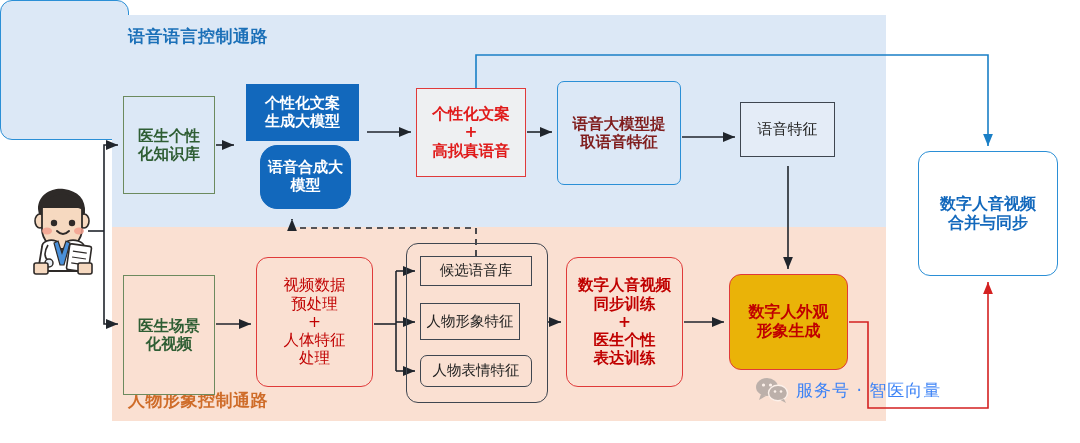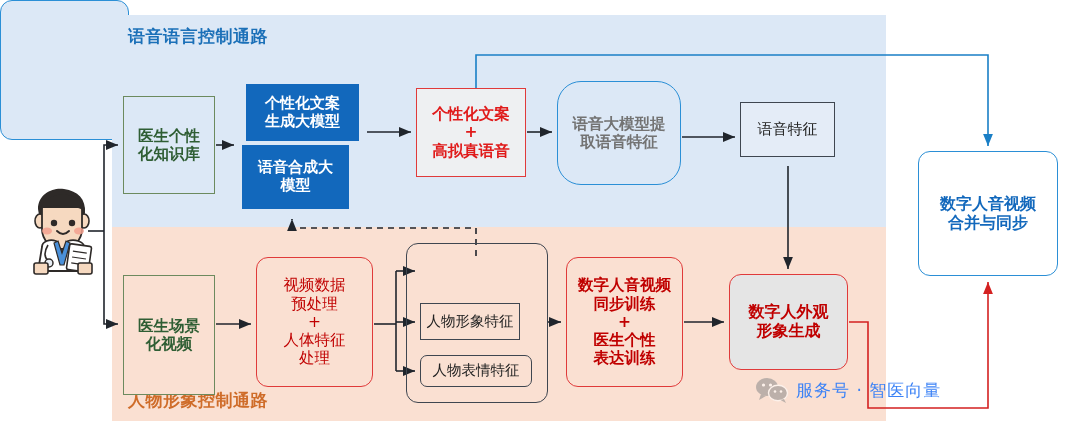--- a/index.html
+++ b/index.html
@@ -36,45 +36,45 @@
 
   
   #n-model-group{
     left:239px;top:77px;width:127px;height:138px;
     border:1.6px solid #2b8fd6;border-radius:12px;background:#dce8f6;
   }
   .n-blue-solid{
     background:#1268bc;color:#ffffff;font-weight:bold;font-size:15px;border:1px solid #1268bc;
   }
   #n-copy{left:246px;top:84px;width:113px;height:57px;}
-  #n-tts{left:242px;top:145px;width:107px;height:64px;}
+  #n-tts{left:260px;top:145px;width:91px;height:64px;border-radius:17px;}
 
   
   .n-red{
     border:1.5px solid #e03a3a;background:#f5f3f1;color:#e01b1b;
     font-weight:bold;font-size:15.5px;
   }
   #n-copy-voice{left:416px;top:88px;width:110px;height:89px;background:#eef0f2;}
   #n-pre{
     left:256px;top:257px;width:117px;height:130px;border-radius:12px;background:#fae0d2;
     border:1.5px solid #e03a3a;color:#c00000;font-weight:normal;font-size:15.5px;
   }
   #n-sync-train{
     left:566px;top:257px;width:117px;height:130px;border-radius:12px;background:#fae0d2;
     border:1.5px solid #e03a3a;color:#c00000;font-weight:bold;font-size:15.5px;
   }
   #n-appearance{
-    left:729px;top:274px;width:119px;height:96px;border-radius:12px;background:#e5e5e5;
+    left:729px;top:274px;width:119px;height:96px;border-radius:12px;background:#eab308;
     border:1.5px solid #e03a3a;color:#c00000;font-weight:bold;font-size:16px;
   }
 
   
   #n-extract{
-    left:557px;top:81px;width:124px;height:104px;border-radius:24px;background:#dce8f6;
-    border:1.6px solid #2b8fd6;color:#737373;font-weight:bold;font-size:15.5px;
+    left:557px;top:81px;width:124px;height:104px;border-radius:7px;background:#dce8f6;
+    border:1.6px solid #2b8fd6;color:#7f1d1d;font-weight:bold;font-size:15.5px;
   }
   #n-merge{
     left:918px;top:151px;width:140px;height:125px;border-radius:12px;background:#ffffff;
     border:1.6px solid #2b8fd6;color:#1268bc;font-weight:bold;font-size:16px;
   }
 
   
   .n-gray{
     border:1.4px solid #3f4650;background:#edf1f7;color:#222222;font-weight:normal;font-size:15px;
   }
@@ -242,20 +242,23 @@
       <span>视频数据</span>
       <span>预处理</span>
       <span>+</span>
       <span>人体特征</span>
       <span>处理</span>
     </div>
   </div>
 
   <div id="bracket"></div>
 
+  <div class="node n-small" id="n-lib">
+    <span>候选语音库</span>
+  </div>
   <div class="node n-small" id="n-figfeat">
     <span>人物形象特征</span>
   </div>
   <div class="node n-small" id="n-expfeat">
     <span>人物表情特征</span>
   </div>
 
   <div class="node" id="n-sync-train">
     <div>
       <span>数字人音视频</span>

